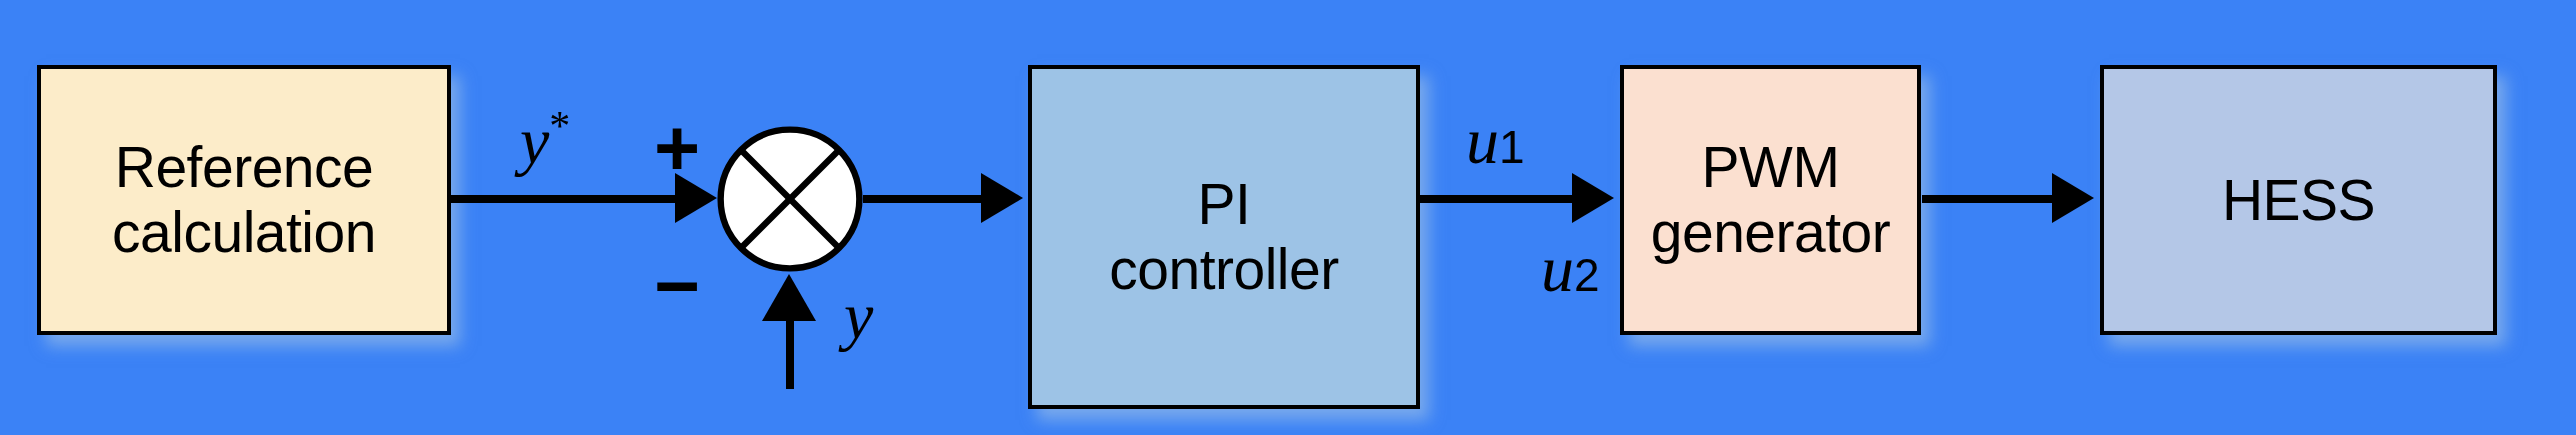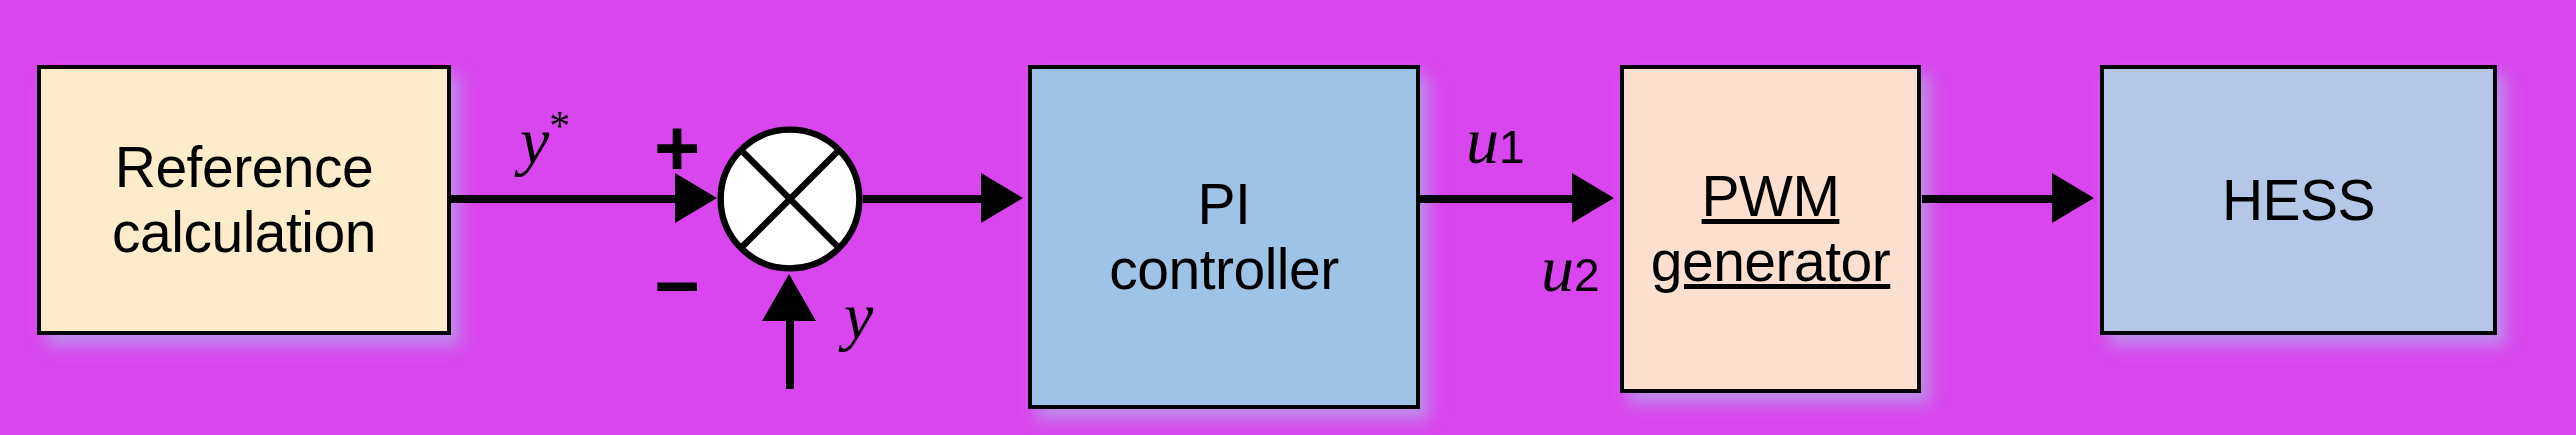--- a/index.html
+++ b/index.html
@@ -4,21 +4,21 @@
 <style>
   html, body {
     margin: 0;
     padding: 0;
     background: #ffffff;
   }
   #canvas {
     position: relative;
     width: 2576px;
     height: 435px;
-    background: #d946ef;
+    background: #3b82f6;
     overflow: hidden;
     font-family: "Liberation Sans", sans-serif;
   }
   
   .block {
     position: absolute;
     box-sizing: border-box;
     border: 4.6px solid #000000;
     display: flex;
     align-items: center;
@@ -34,23 +34,22 @@
   }
   #block-reference {
     left: 37px;  top: 65px;  width: 414px; height: 270px;
     background: #FCECC9;
   }
   #block-pi {
     left: 1028px; top: 65px; width: 392px; height: 344px;
     background: #9DC3E6;
   }
   #block-pwm {
-    left: 1620px; top: 65px; width: 301px; height: 328px;
+    left: 1620px; top: 65px; width: 301px; height: 270px;
     background: #FBE0D0;
-    text-decoration: underline;
   }
   #block-hess {
     left: 2100px; top: 65px; width: 397px; height: 270px;
     background: #B4C7E7;
   }
   
   .wire-h {
     position: absolute;
     height: 8.2px;
     background: #000000;

